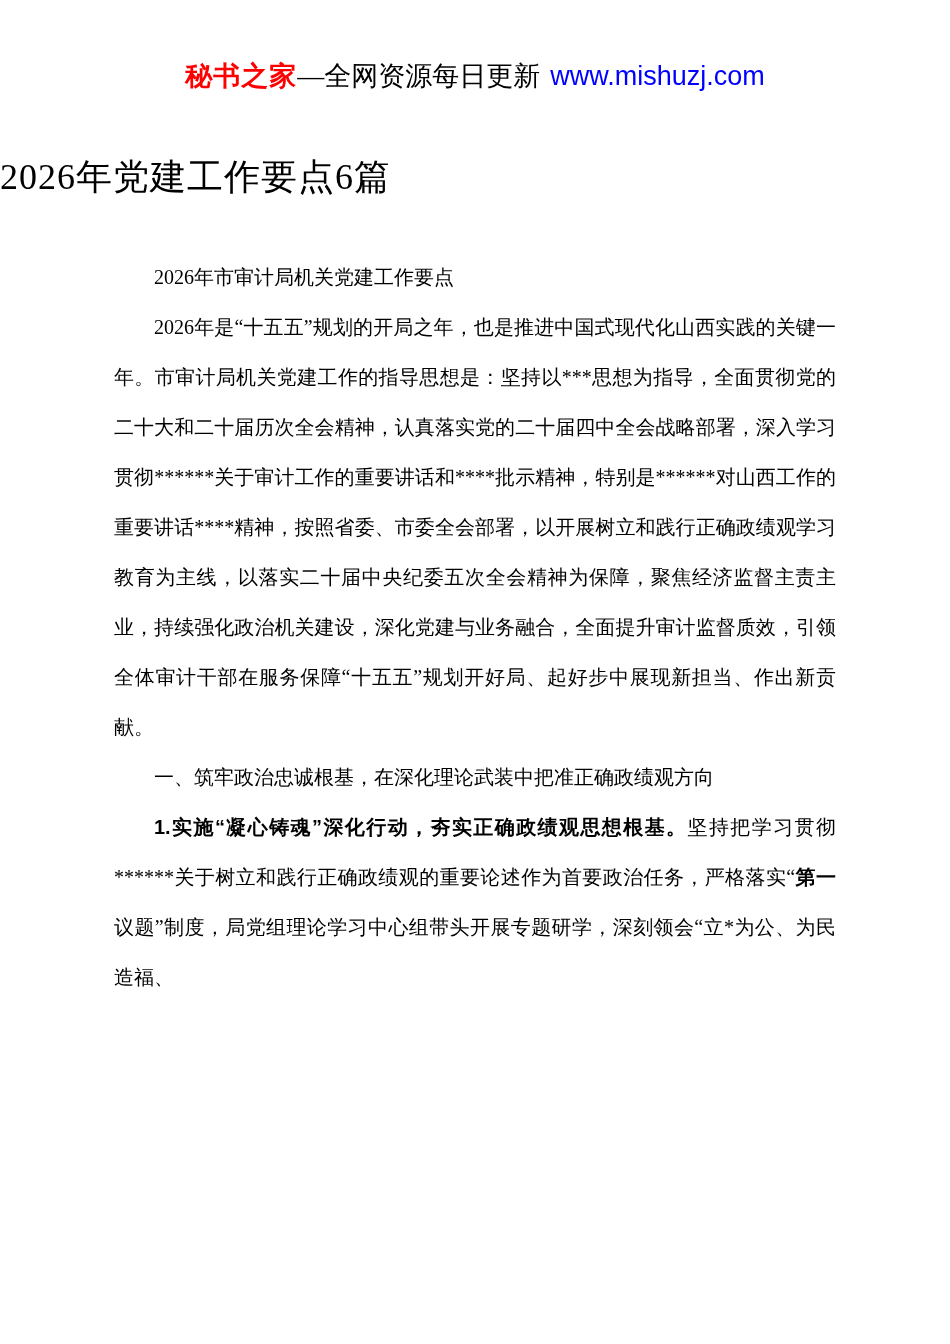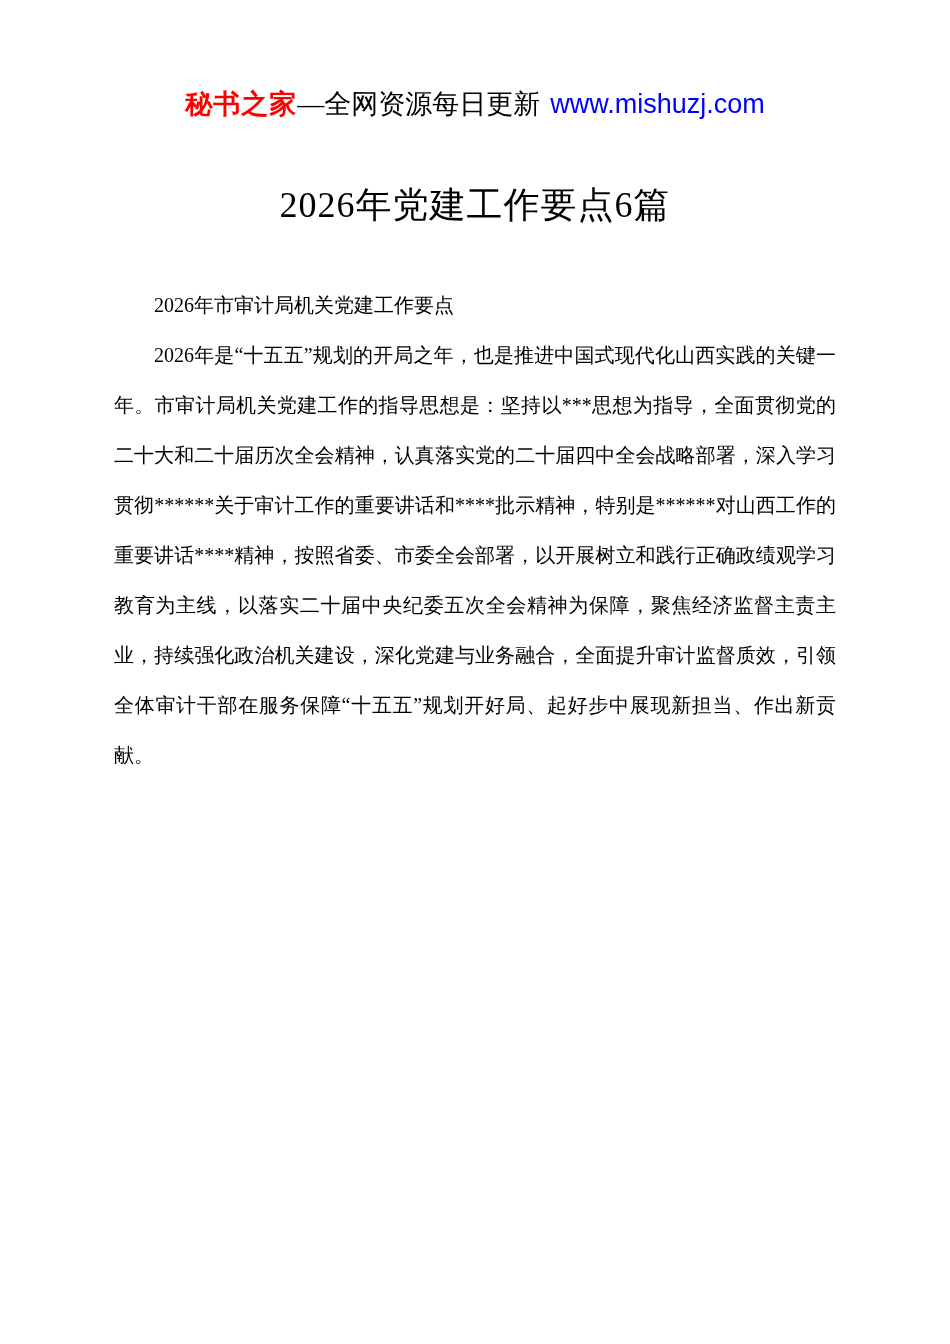--- a/index.html
+++ b/index.html
@@ -10,21 +10,21 @@
   .page {
     position: relative;
     width: 950px;
     height: 1344px;
     background: #ffffff;
     overflow: hidden;
     font-family: "Liberation Serif", "DejaVu Serif", serif;
     color: #000000;
   }
   .site-header {
-    padding-top: 84px;
+    padding-top: 56px;
     text-align: center;
     font-size: 27px;
     line-height: 40px;
     white-space: nowrap;
   }
   .site-header .brand {
     color: #ff0000;
     font-weight: 700;
     font-family: "Liberation Sans", "DejaVu Sans", sans-serif;
     letter-spacing: 1px;
@@ -32,21 +32,20 @@
   .site-header .tagline {
     color: #000000;
   }
   .site-header .url {
     color: #0000ff;
     margin-left: 10px;
     font-family: "Liberation Sans", "DejaVu Sans", sans-serif;
   }
   .doc-title {
     margin: 56px 0 0 0;
-    text-align: center;
     font-size: 36px;
     font-weight: 400;
     line-height: 50px;
     letter-spacing: 1px;
   }
   .doc-body {
     width: 722px;
     margin: 50px auto 0 auto;
     font-size: 20px;
     line-height: 50px;
@@ -72,17 +71,19 @@
   </div>
 
   <h1 class="doc-title">2026年党建工作要点6篇</h1>
 
   <div class="doc-body">
 
     <p>2026年市审计局机关党建工作要点</p>
 
     <p>2026年是“十五五”规划的开局之年，也是推进中国式现代化山西实践的关键一年。市审计局机关党建工作的指导思想是：坚持以***思想为指导，全面贯彻党的二十大和二十届历次全会精神，认真落实党的二十届四中全会战略部署，深入学习贯彻******关于审计工作的重要讲话和****批示精神，特别是******对山西工作的重要讲话****精神，按照省委、市委全会部署，以开展树立和践行正确政绩观学习教育为主线，以落实二十届中央纪委五次全会精神为保障，聚焦经济监督主责主业，持续强化政治机关建设，深化党建与业务融合，全面提升审计监督质效，引领全体审计干部在服务保障“十五五”规划开好局、起好步中展现新担当、作出新贡献。</p>
 
+    <p>一、筑牢政治忠诚根基，在深化理论武装中把准正确政绩观方向</p>
 
+    <p><span class="seg-bold">1.实施“凝心铸魂”深化行动，夯实正确政绩观思想根基。</span><span>坚持把学习贯彻******关于树立和践行正确政绩观的重要论述作为首要政治任务，严格落实“</span><span class="seg-bold">第一</span><span>议题”制度，局党组理论学习中心组带头开展专题研学，深刻领会“立*为公、为民造福、</span></p>
 
   </div>
 
 </div>
 
 </body></html>

